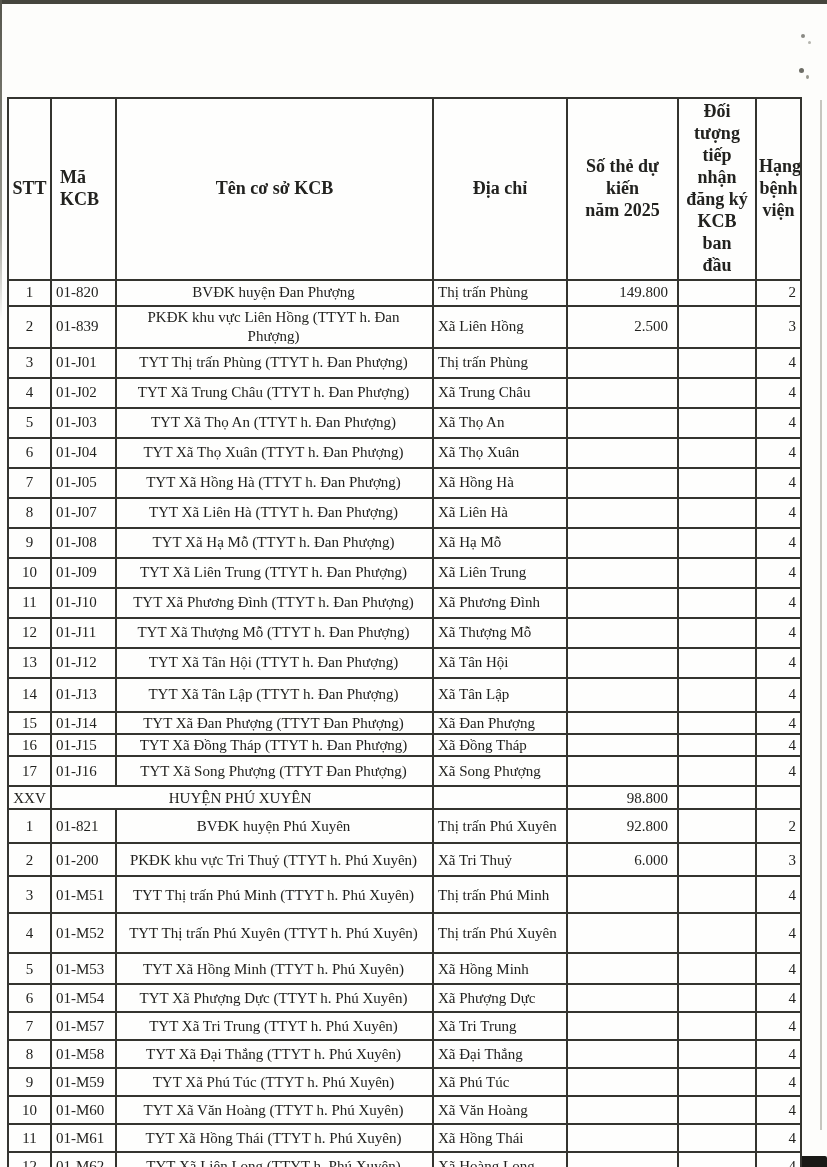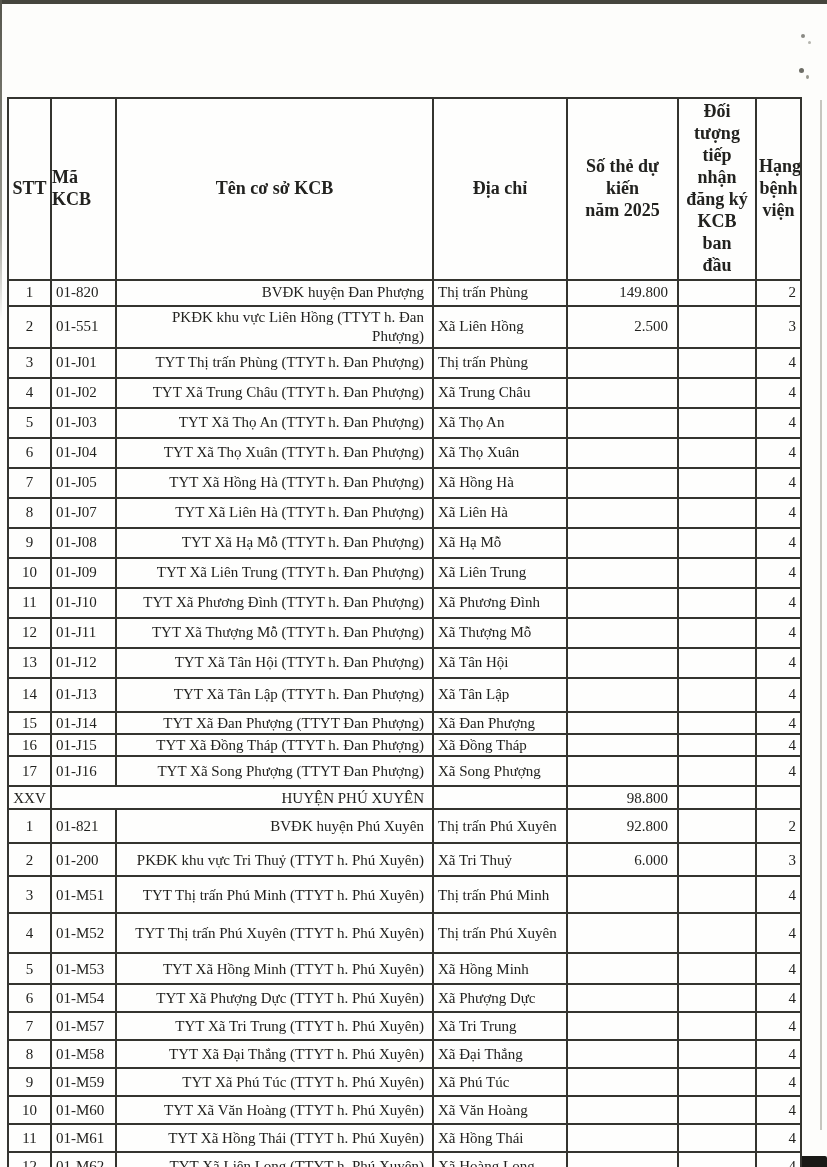--- a/index.html
+++ b/index.html
@@ -51,24 +51,24 @@
     vertical-align:middle;
   }
   .doc-table thead th{
     font-weight:bold;
     font-size:18px;
     text-align:center;
     white-space:pre-line;
     height:84px;
     padding:2px 2px;
   }
-  .doc-table thead th.h-ma{text-align:left;padding-left:0;}
+  .doc-table thead th.h-ma{text-align:left;padding-left:8px;}
   td.c-stt{text-align:center;padding:1px 2px;}
   td.c-ma{text-align:left;padding-left:4px;white-space:nowrap;}
-  td.c-ten{text-align:right;padding-left:6px;padding-right:8px;}
+  td.c-ten{text-align:center;padding-left:6px;padding-right:8px;}
   td.c-diachi{text-align:left;}
   td.c-sothe{text-align:right;padding-right:9px;}
   td.c-doituong{}
   td.c-hang{text-align:right;padding-right:4px;}
   tr.section-row td{font-weight:normal;}
   tr.section-row td.c-ten{padding-left:4px;}
 </style>
 </head>
 <body>
 
@@ -119,21 +119,21 @@
         <td class="c-stt">1</td>
         <td class="c-ma">01-820</td>
         <td class="c-ten">BVĐK huyện Đan Phượng</td>
         <td class="c-diachi">Thị trấn Phùng</td>
         <td class="c-sothe">149.800</td>
         <td class="c-doituong"></td>
         <td class="c-hang">2</td>
       </tr>
       <tr style="height: 42px;">
         <td class="c-stt">2</td>
-        <td class="c-ma">01-551</td>
+        <td class="c-ma">01-839</td>
         <td class="c-ten">PKĐK khu vực Liên Hồng (TTYT h. Đan Phượng)</td>
         <td class="c-diachi">Xã Liên Hồng</td>
         <td class="c-sothe">2.500</td>
         <td class="c-doituong"></td>
         <td class="c-hang">3</td>
       </tr>
       <tr style="height: 30px;">
         <td class="c-stt">3</td>
         <td class="c-ma">01-J01</td>
         <td class="c-ten">TYT Thị trấn Phùng (TTYT h. Đan Phượng)</td>

